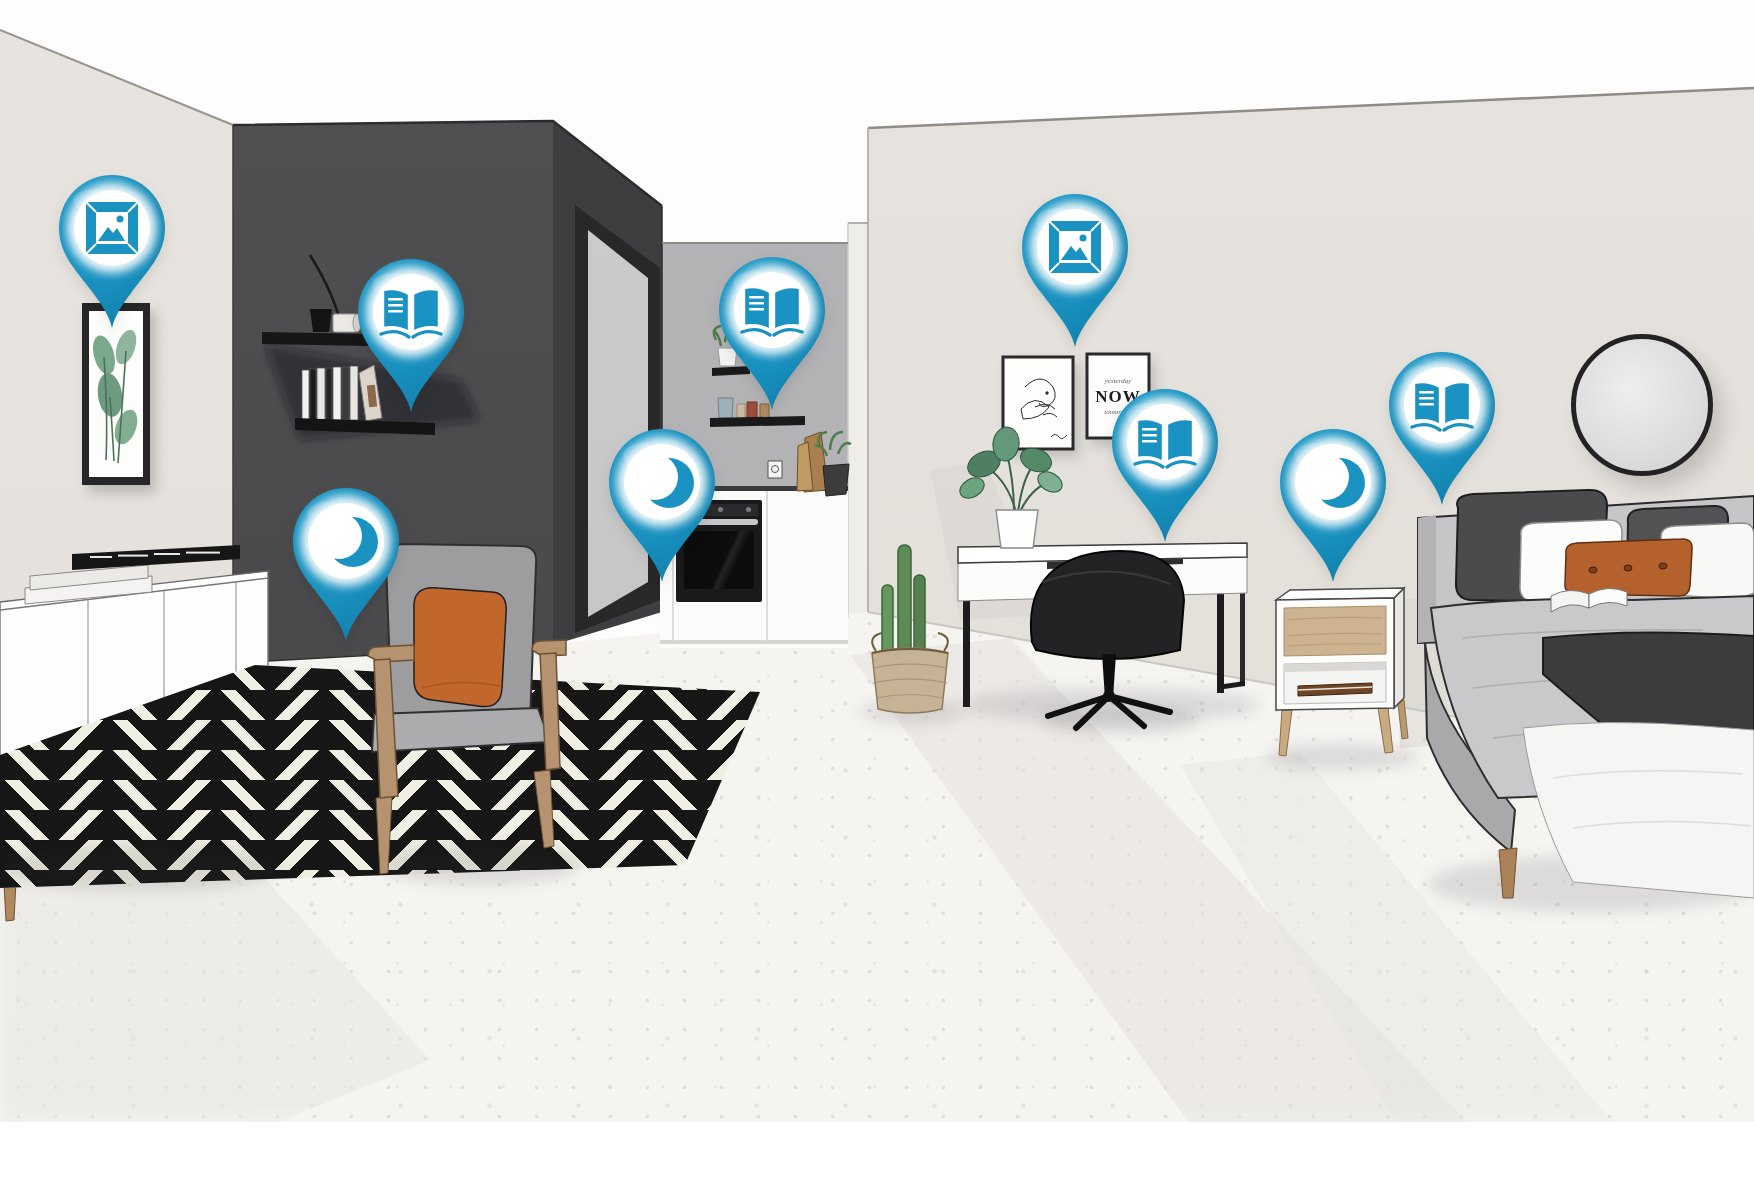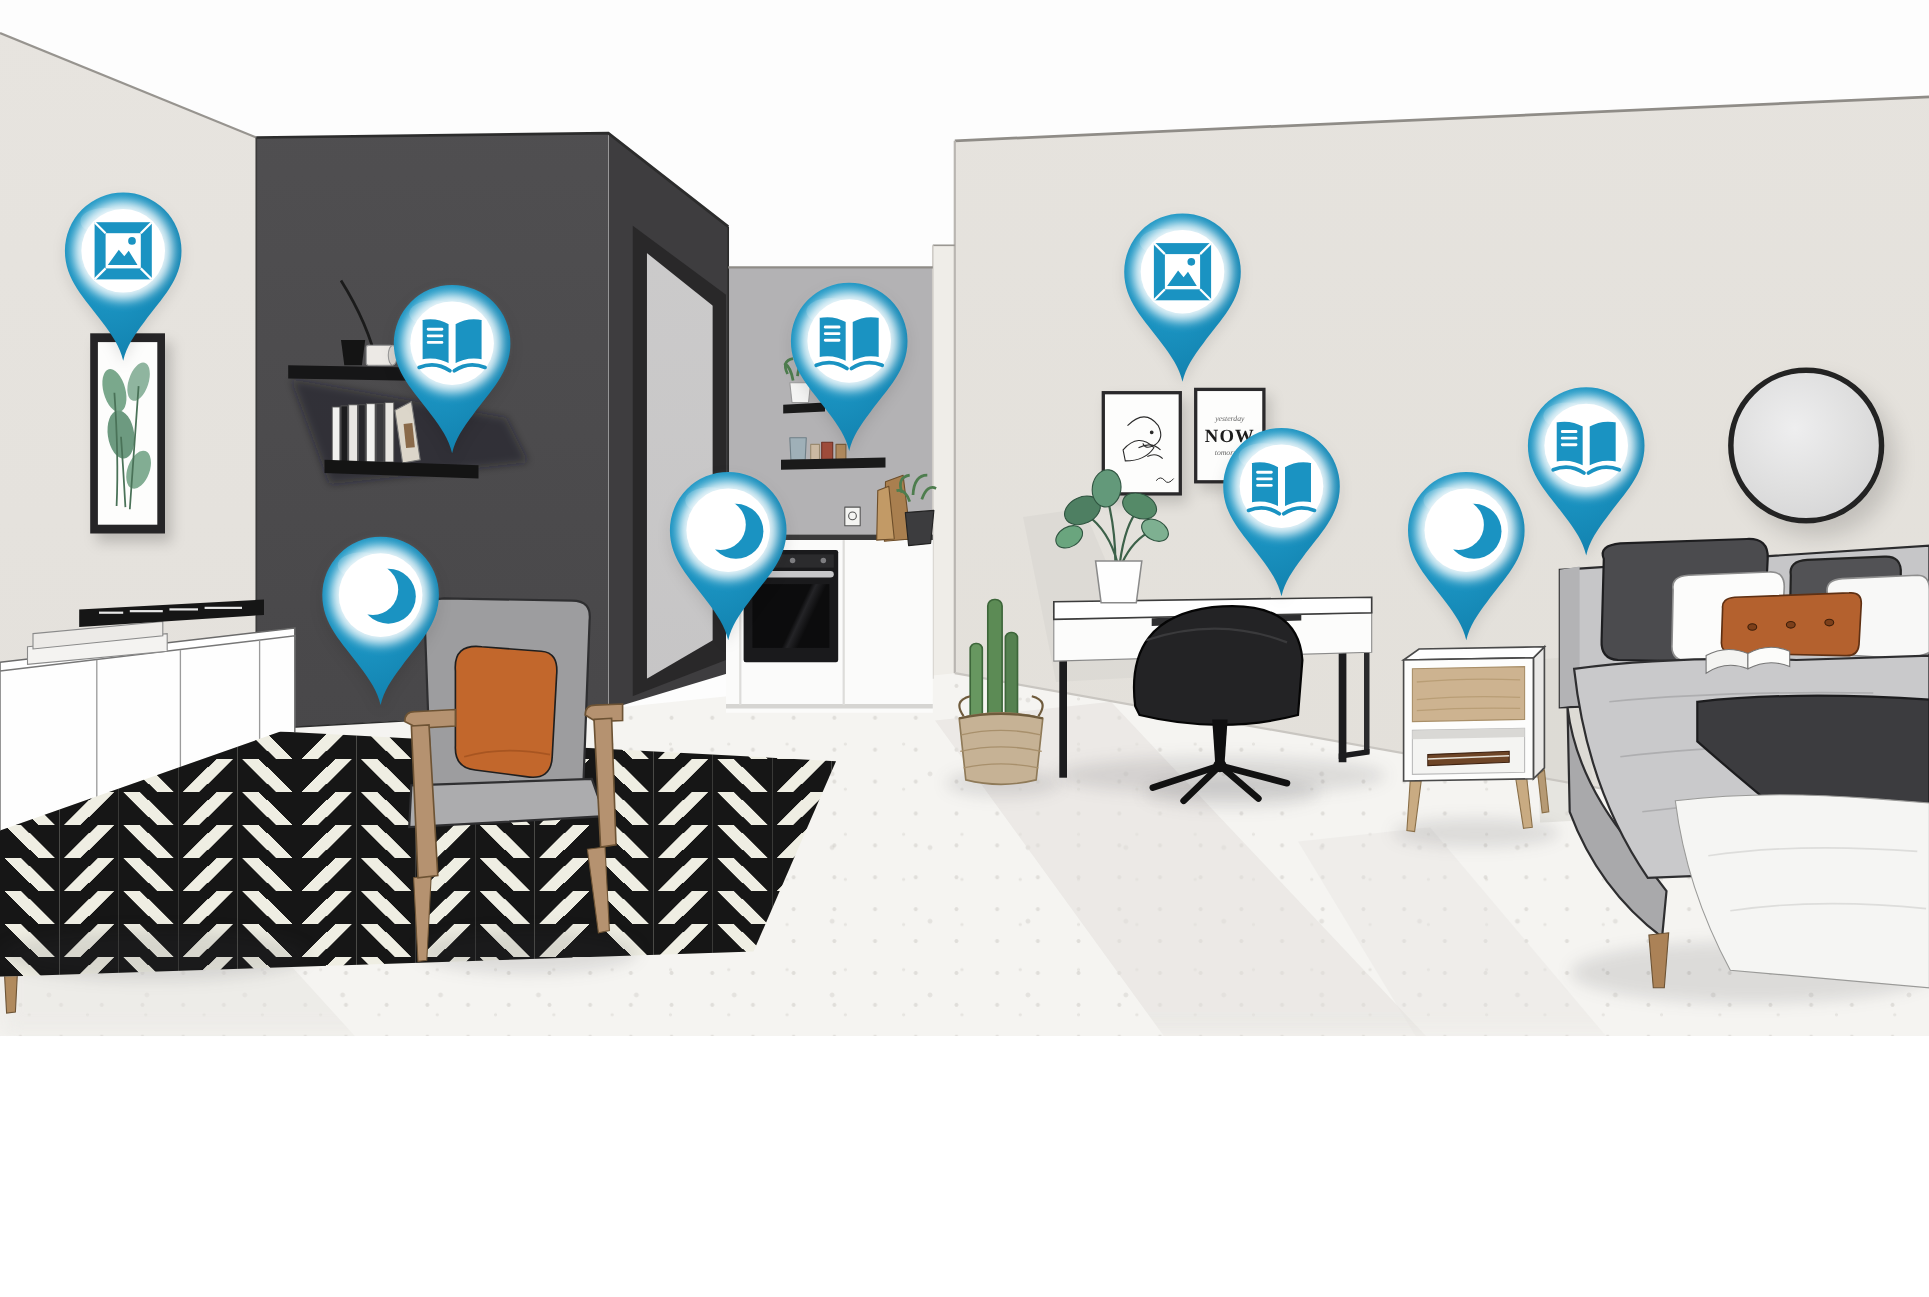--- a/index.html
+++ b/index.html
@@ -1,17 +1,17 @@
 <!DOCTYPE html>
 <html><head>
 <meta charset="utf-8">
 <style>
   html,body{margin:0;padding:0;background:#ffffff;overflow:hidden;
     font-family:"Liberation Sans",sans-serif;}
-  #stage{position:relative;width:1754px;height:942px;background:#fdfdfd;overflow:hidden;}
+  #stage{position:relative;width:1754px;height:1122px;background:#fdfdfd;overflow:hidden;}
   .abs{position:absolute;inset:0;}
   .svgpiece{position:absolute;overflow:visible;}
 
   
   #left-wall{background:linear-gradient(#e7e4df,#e3e0db);
     clip-path:polygon(0px 30px,233px 125px,233px 663px,0px 706px);}
   #dark-wall-front{background:linear-gradient(#514ف52,#464547);background:linear-gradient(#515052,#454446);
     clip-path:polygon(233px 125px,553px 121px,553px 645px,233px 663px);}
   #dark-wall-side{background:#3e3d3f;
     clip-path:polygon(553px 121px,662px 206px,662px 612px,553px 645px);}

